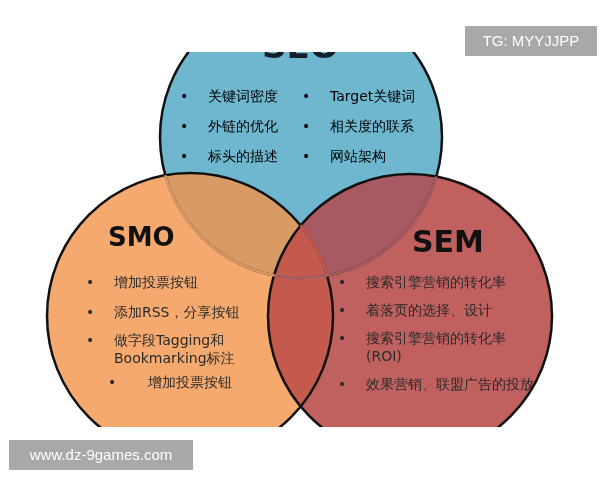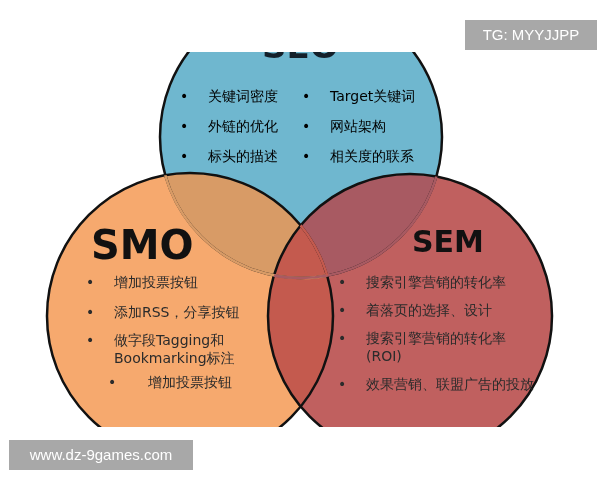--- a/index.html
+++ b/index.html
@@ -65,35 +65,35 @@
 
   <div class="label" style="left:262px; top:-26px; font-size:34px; color:#13202a;">SEO</div>
 
   <ul class="list seo-list" style="left:178px; top:35px;">
     <li>关键词密度</li>
     <li>外链的优化</li>
     <li>标头的描述</li>
   </ul>
   <ul class="list seo-list" style="left:300px; top:35px;">
     <li>Target关键词</li>
+    <li>相关度的联系</li>
     <li>网站架构</li>
-    <li>相关度的联系</li>
   </ul>
 
-  <div class="label" style="left:91px; top:170px; font-size:40px;">SMO</div>
+  <div class="label" style="left:108px; top:170px; font-size:26px;">SMO</div>
   <ul class="list smo-list" style="left:84px; top:221px; width:190px;">
     <li style="margin-bottom:12px;">增加投票按钮</li>
     <li style="margin-bottom:10px;">添加RSS，分享按钮</li>
     <li style="width:140px; margin-bottom:6px;">做字段Tagging和Bookmarking标注</li>
     <li style="padding-left:42px; margin-left:22px;">增加投票按钮</li>
   </ul>
 
   <div class="label" style="left:412px; top:172px; font-size:30px;">SEM</div>
   <ul class="list sem-list" style="left:336px; top:221px; width:210px;">
     <li style="margin-bottom:10px;">搜索引擎营销的转化率</li>
     <li style="margin-bottom:10px;">着落页的选择、设计</li>
     <li style="width:175px; margin-bottom:10px;">搜索引擎营销的转化率(ROI)</li>
     <li style="width:175px;">效果营销、联盟广告的投放</li>
   </ul>
 </div>
 
-<div class="watermark" style="left:465px; top:20px; width:112px; text-align:center;">TG: MYYJJPP</div>
+<div class="watermark" style="left:465px; top:26px; width:112px; text-align:center;">TG: MYYJJPP</div>
 <div class="watermark" style="left:9px; top:440px; width:164px;">www.dz-9games.com</div>
 
 </body></html>

